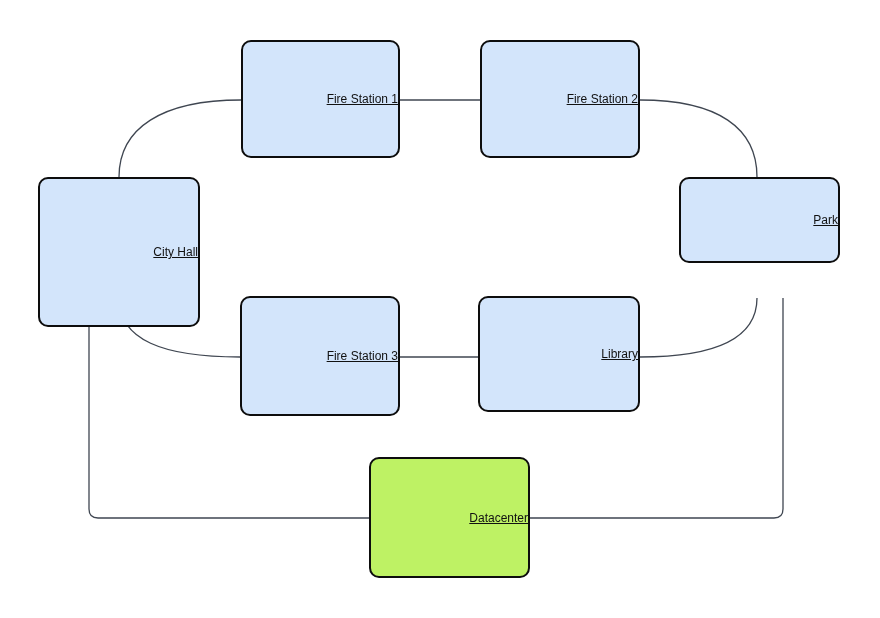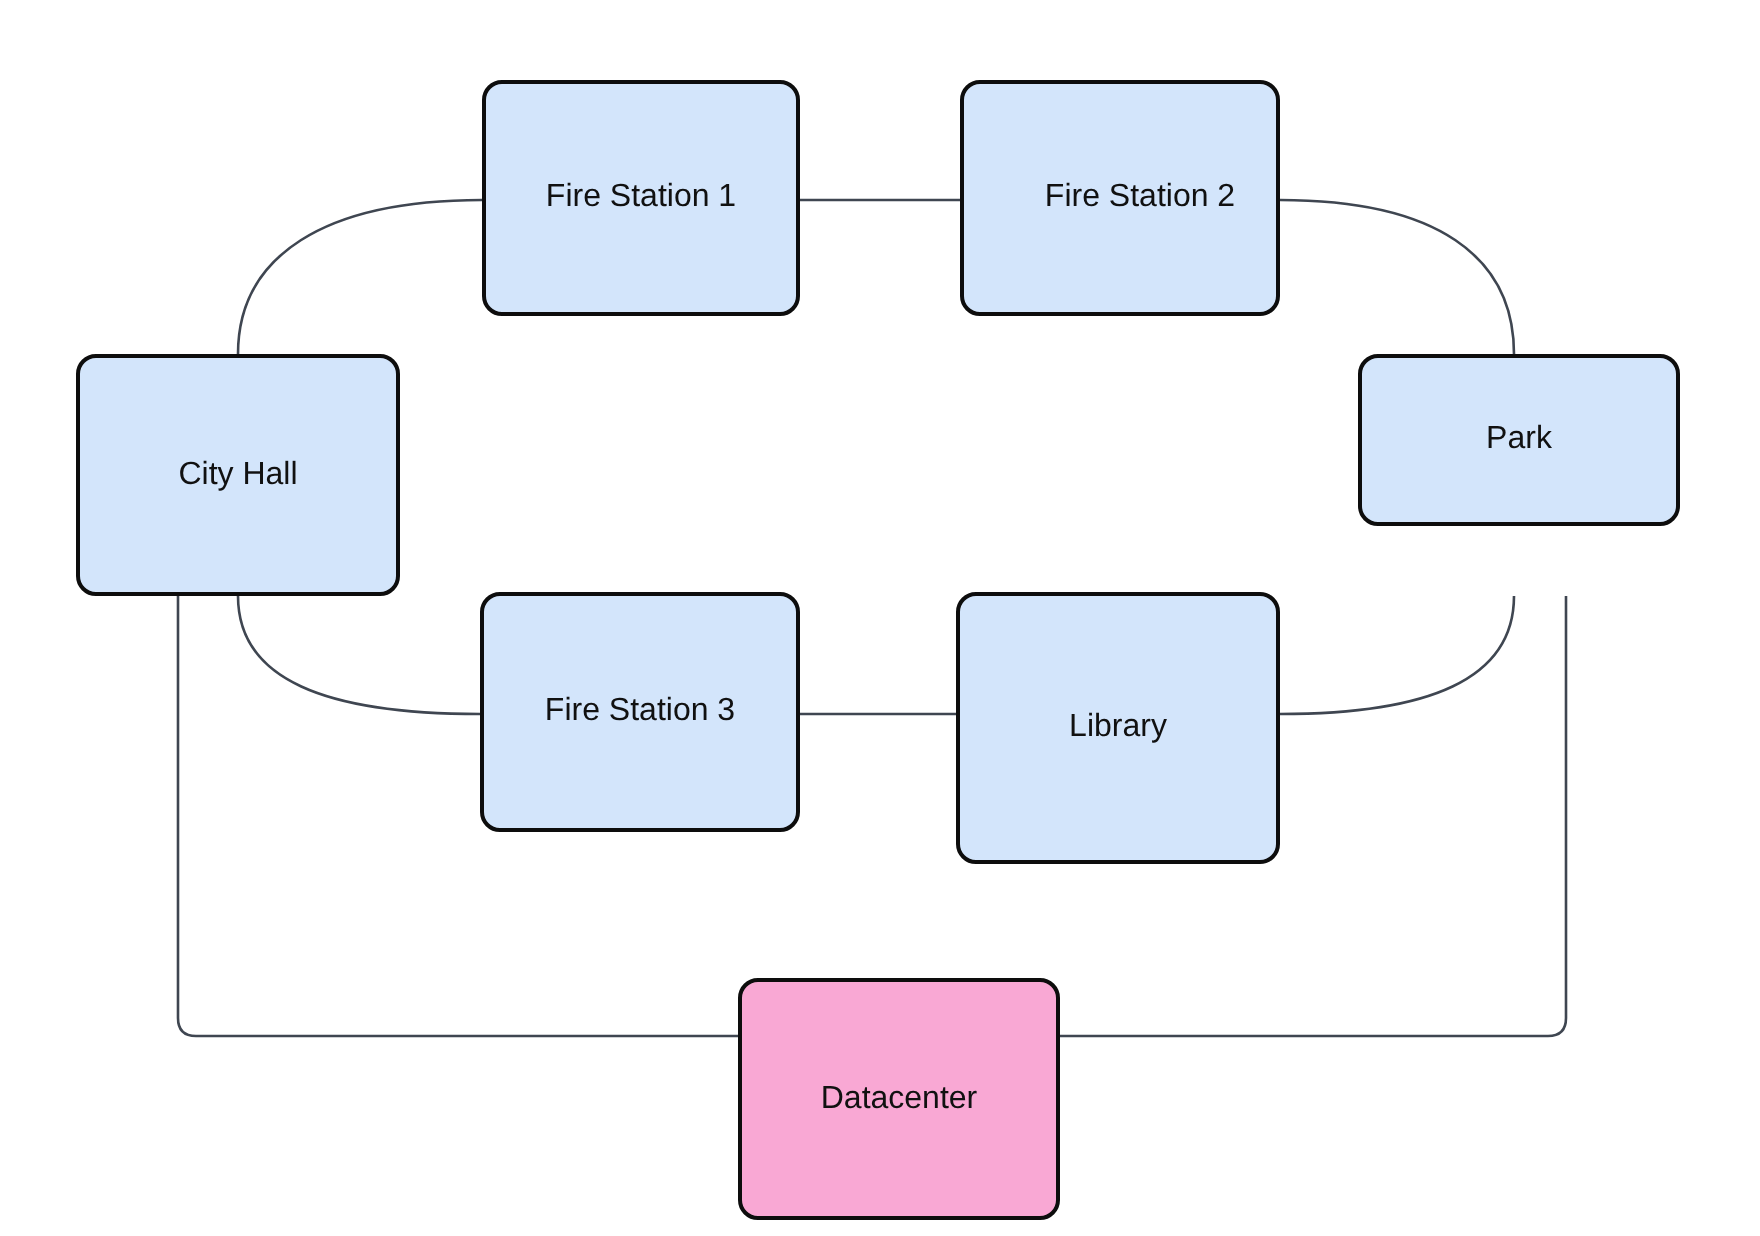--- a/index.html
+++ b/index.html
@@ -28,32 +28,33 @@
     stroke: var(--edge-stroke, #3f4651);
     stroke-width: 1.3;
   }
   .node {
     position: absolute;
     box-sizing: border-box;
     border: 2.5px solid #0d0d0d;
     border-radius: 10px;
     display: flex;
     align-items: center;
-    justify-content: center;
-    font-size: 16px;
+    justify-content: flex-end;
+    font-size: 12px;
     color: #111111;
     text-align: center;
     cursor: default;
+    text-decoration: underline;
   }
   .node-fire-station-1 { left: 241px; top: 40px;  width: 159px; height: 118px; }
   .node-fire-station-2 { left: 480px; top: 40px;  width: 160px; height: 118px; }
-  .node-city-hall      { left: 38px;  top: 177px; width: 162px; height: 121px; }
+  .node-city-hall      { left: 38px;  top: 177px; width: 162px; height: 150px; }
   .node-park           { left: 679px; top: 177px; width: 161px; height: 86px; }
   .node-fire-station-3 { left: 240px; top: 296px; width: 160px; height: 120px; }
-  .node-library        { left: 478px; top: 296px; width: 162px; height: 136px; }
+  .node-library        { left: 478px; top: 296px; width: 162px; height: 116px; }
   .node-datacenter     { left: 369px; top: 457px; width: 161px; height: 121px; }
 </style>
 </head>
 <body>
 
 <div class="canvas">
 
   <svg class="edges" width="880" height="618" viewBox="0 0 880 618" aria-hidden="true">
     <path class="edge" d="M119,177 C119,128 162,100 241,100"></path>
     <path class="edge" d="M400,100 L480,100"></path>
@@ -82,17 +83,17 @@
   </div>
 
   <div class="node node-fire-station-3" style="background-color: rgb(211, 229, 251);">
     <span>Fire Station 3</span>
   </div>
 
   <div class="node node-library" style="background-color: rgb(211, 229, 251);">
     <span>Library</span>
   </div>
 
-  <div class="node node-datacenter" style="background-color: #f9a8d4; margin-top: 32px;">
+  <div class="node node-datacenter" style="background-color: #bef264;">
     <span>Datacenter</span>
   </div>
 
 </div>
 
 </body></html>

